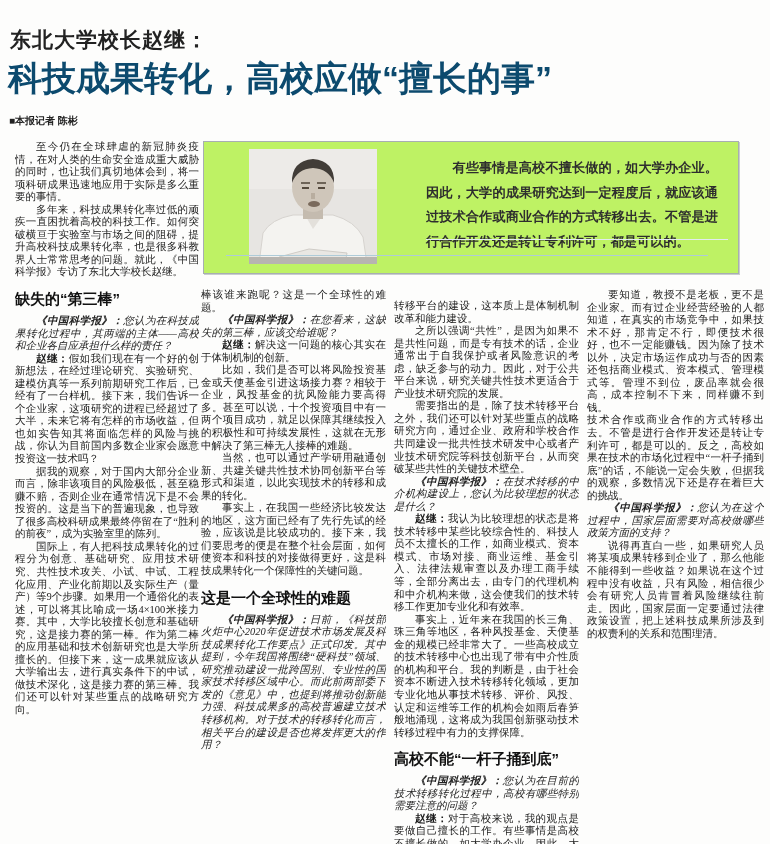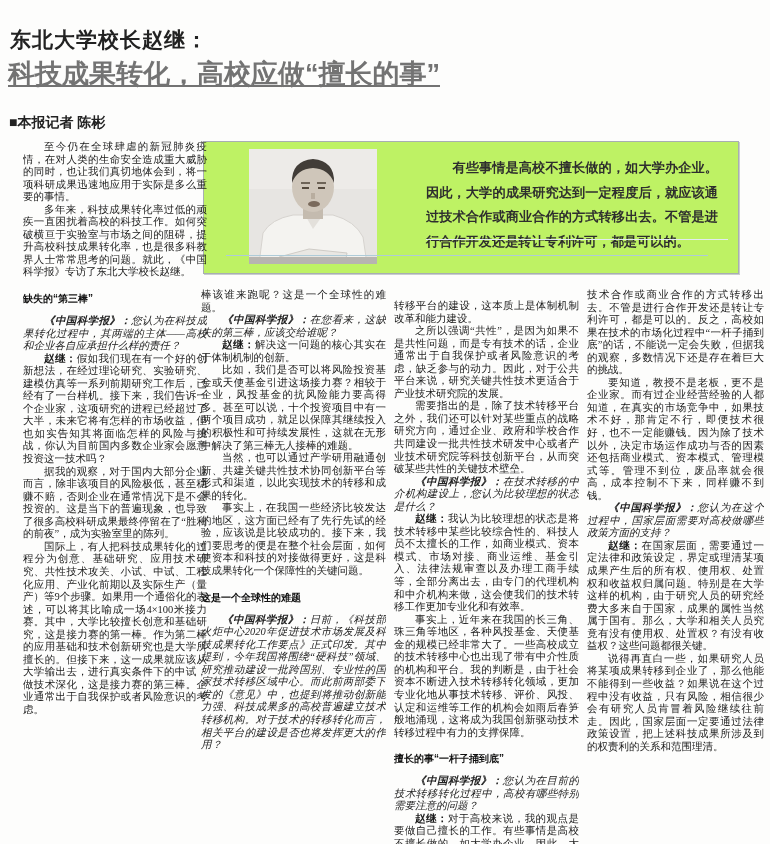--- a/index.html
+++ b/index.html
@@ -12,28 +12,27 @@
   }
   
   .kicker{
     position:absolute;left:10px;top:26px;
     font-family:"Liberation Sans","DejaVu Sans",sans-serif;
     font-size:21px;font-weight:bold;color:#222;letter-spacing:1px;
   }
   .headline{
     position:absolute;left:8px;top:56px;width:756px;
     font-family:"Liberation Sans","DejaVu Sans",sans-serif;
-    font-size:27px;font-weight:bold;color:#737373;letter-spacing:0px;
+    font-size:34px;font-weight:bold;color:#0c4a6e;letter-spacing:0px;
     white-space:nowrap;
-    text-decoration:underline;
   }
   .byline{
     position:absolute;left:9px;top:114px;
     font-family:"Liberation Sans","DejaVu Sans",sans-serif;
-    font-size:14px;font-weight:bold;color:#222;
+    font-size:10px;font-weight:bold;color:#222;
   }
   
   .photo-box{
     position:absolute;left:203px;top:141px;width:534px;height:131px;
     background:#bef264;border:1px solid var(--box-border,#a8aeb2);
     box-shadow:1px 1px 0 #c9cdcf;
   }
   .portrait{
     position:absolute;left:45px;top:7px;width:128px;height:115px;
   }
@@ -49,33 +48,33 @@
   .quote-rule-2{
     position:absolute;left:22px;top:113px;width:482px;height:1px;
     background:var(--rule-accent,#aecbd8);
   }
   
   .col{
     position:absolute;overflow:hidden;
     font-size:10.5px;line-height:12.55px;
     text-align:justify;color:#1b1b1b;
   }
-  .col-1{left:23px;  top:141px;width:184px;height:700px;}
+  .col-1{left:15px;  top:141px;width:184px;height:700px;}
   .col-2{left:201px;top:289px;width:185px;height:552px;}
   .col-3{left:394px;top:300px;width:185px;height:552px;}
   .col-4{left:587px;top:289px;width:177px;height:552px;}
   .blk{margin:0;}
   .blk.p,.blk.a,.blk.q{text-indent:2em;}
   .blk.cont{text-indent:0;}
   .blk.q{font-style:italic;color:#222;}
   .blk.q .spk{font-style:italic;}
   .spk{font-weight:bold;}
   .blk.h{
     font-family:"Liberation Sans","DejaVu Sans",sans-serif;
-    font-size:10px;font-weight:bold;color:#111;
+    font-size:15px;font-weight:bold;color:#111;
     text-indent:0;margin:11px 0 8px 0;line-height:17px;font-style:normal;
   }
 </style>
 </head>
 <body>
 
 <div class="page" style="--box-border: #a8aeb2; --rule-accent: #aecbd8; --rule-faint: #e2ebef;">
 
   <div class="kicker">东北大学校长赵继：</div>
   <h1 class="headline" style="margin:0;">科技成果转化，高校应做“擅长的事”</h1>
@@ -112,44 +111,43 @@
     <div class="quote-rule-2"></div>
   </div>
 
   <div class="col col-1">
       <div class="blk p">至今仍在全球肆虐的新冠肺炎疫情，在对人类的生命安全造成重大威胁的同时，也让我们真切地体会到，将一项科研成果迅速地应用于实际是多么重要的事情。</div>
       <div class="blk p">多年来，科技成果转化率过低的顽疾一直困扰着高校的科技工作。如何突破横亘于实验室与市场之间的阻碍，提升高校科技成果转化率，也是很多科教界人士常常思考的问题。就此，《中国科学报》专访了东北大学校长赵继。</div>
       <div class="blk h">缺失的“第三棒”</div>
       <div class="blk q"><span class="spk">《中国科学报》：</span>您认为在科技成果转化过程中，其两端的主体——高校和企业各自应承担什么样的责任？</div>
       <div class="blk a"><span class="spk">赵继：</span>假如我们现在有一个好的创新想法，在经过理论研究、实验研究、建模仿真等一系列前期研究工作后，已经有了一台样机。接下来，我们告诉一个企业家，这项研究的进程已经超过了大半，未来它将有怎样的市场收益，但也如实告知其将面临怎样的风险与挑战，你认为目前国内多数企业家会愿意投资这一技术吗？</div>
       <div class="blk p">据我的观察，对于国内大部分企业而言，除非该项目的风险极低，甚至稳赚不赔，否则企业在通常情况下是不会投资的。这是当下的普遍现象，也导致了很多高校科研成果最终停留在了“胜利的前夜”，成为实验室里的陈列。</div>
-      <div class="blk p">国际上，有人把科技成果转化的过程分为创意、基础研究、应用技术研究、共性技术攻关、小试、中试、工程化应用、产业化前期以及实际生产（量产）等9个步骤。如果用一个通俗化的表述，可以将其比喻成一场4×100米接力赛。其中，大学比较擅长创意和基础研究，这是接力赛的第一棒。作为第二棒的应用基础和技术创新研究也是大学所擅长的。但接下来，这一成果就应该从大学输出去，进行真实条件下的中试，做技术深化，这是接力赛的第三棒。企业通常出于自我保护或者风险意识的考虑。</div>
+      <div class="blk p">国际上，有人把科技成果转化的过程分为创意、基础研究、应用技术研究、共性技术攻关、小试、中试、工程化应用、产业化前期以及实际生产（量产）等9个步骤。如果用一个通俗化的表述，可以将其比喻成一场4×100米接力赛。其中，大学比较擅长创意和基础研究，这是接力赛的第一棒。作为第二棒的应用基础和技术创新研究也是大学所擅长的。但接下来，这一成果就应该从大学输出去，进行真实条件下的中试，做技术深化，这是接力赛的第三棒。我们还可以针对某些重点的战略研究方向。</div>
     </div>
   <div class="col col-2">
       <div class="blk cont">棒该谁来跑呢？这是一个全球性的难题。</div>
       <div class="blk q"><span class="spk">《中国科学报》：</span>在您看来，这缺失的第三棒，应该交给谁呢？</div>
       <div class="blk a"><span class="spk">赵继：</span>解决这一问题的核心其实在于体制机制的创新。</div>
       <div class="blk p">比如，我们是否可以将风险投资基金或天使基金引进这场接力赛？相较于企业，风投基金的抗风险能力要高得多。甚至可以说，十个投资项目中有一两个项目成功，就足以保障其继续投入的积极性和可持续发展性，这就在无形中解决了第三棒无人接棒的难题。</div>
       <div class="blk p">当然，也可以通过产学研用融通创新、共建关键共性技术协同创新平台等形式和渠道，以此实现技术的转移和成果的转化。</div>
       <div class="blk p">事实上，在我国一些经济比较发达的地区，这方面已经有了先行先试的经验，应该说是比较成功的。接下来，我们要思考的便是在整个社会层面，如何使资本和科技的对接做得更好，这是科技成果转化一个保障性的关键问题。</div>
       <div class="blk h">这是一个全球性的难题</div>
       <div class="blk q"><span class="spk">《中国科学报》：</span>日前，《科技部火炬中心2020年促进技术市场发展及科技成果转化工作要点》正式印发。其中提到，今年我国将围绕“硬科技”领域、研究推动建设一批跨国别、专业性的国家技术转移区域中心。而此前两部委下发的《意见》中，也提到将推动创新能力强、科技成果多的高校普遍建立技术转移机构。对于技术的转移转化而言，相关平台的建设是否也将发挥更大的作用？</div>
     </div>
   <div class="col col-3">
       <div class="blk cont">转移平台的建设，这本质上是体制机制改革和能力建设。</div>
       <div class="blk p">之所以强调“共性”，是因为如果不是共性问题，而是专有技术的话，企业通常出于自我保护或者风险意识的考虑，缺乏参与的动力。因此，对于公共平台来说，研究关键共性技术更适合于产业技术研究院的发展。</div>
       <div class="blk p">需要指出的是，除了技术转移平台之外，我们还可以针对某些重点的战略研究方向，通过企业、政府和学校合作共同建设一批共性技术研发中心或者产业技术研究院等科技创新平台，从而突破某些共性的关键技术壁垒。</div>
       <div class="blk q"><span class="spk">《中国科学报》：</span>在技术转移的中介机构建设上，您认为比较理想的状态是什么？</div>
       <div class="blk a"><span class="spk">赵继：</span>我认为比较理想的状态是将技术转移中某些比较综合性的、科技人员不太擅长的工作，如商业模式、资本模式、市场对接、商业运维、基金引入、法律法规审查以及办理工商手续等，全部分离出去，由专门的代理机构和中介机构来做，这会使我们的技术转移工作更加专业化和有效率。</div>
       <div class="blk p">事实上，近年来在我国的长三角、珠三角等地区，各种风投基金、天使基金的规模已经非常大了。一些高校成立的技术转移中心也出现了带有中介性质的机构和平台。我的判断是，由于社会资本不断进入技术转移转化领域，更加专业化地从事技术转移、评价、风投、认定和运维等工作的机构会如雨后春笋般地涌现，这将成为我国创新驱动技术转移过程中有力的支撑保障。</div>
-      <div class="blk h">擅长的事“一杆子捅到底”</div>
+      <div class="blk h">高校不能“一杆子捅到底”</div>
       <div class="blk q"><span class="spk">《中国科学报》：</span>您认为在目前的技术转移转化过程中，高校有哪些特别需要注意的问题？</div>
       <div class="blk a"><span class="spk">赵继：</span>对于高校来说，我的观点是要做自己擅长的工作。有些事情是高校不擅长做的，如大学办企业。因此，大学的成果研究达到一定程度后，就应该通过</div>
     </div>
   <div class="col col-4">
+      <div class="blk p">要知道，教授不是老板，更不是企业家。而有过企业经营经验的人都知道，在真实的市场竞争中，如果技术不好，那肯定不行，即便技术很好，也不一定能赚钱。因为除了技术以外，决定市场运作成功与否的因素还包括商业模式、资本模式、管理模式等。管理不到位，废品率就会很高，成本控制不下来，同样赚不到钱。</div>
       <div class="blk cont">技术合作或商业合作的方式转移出去。不管是进行合作开发还是转让专利许可，都是可以的。反之，高校如果在技术的市场化过程中“一杆子捅到底”的话，不能说一定会失败，但据我的观察，多数情况下还是存在着巨大的挑战。</div>
-      <div class="blk p">要知道，教授不是老板，更不是企业家。而有过企业经营经验的人都知道，在真实的市场竞争中，如果技术不好，那肯定不行，即便技术很好，也不一定能赚钱。因为除了技术以外，决定市场运作成功与否的因素还包括商业模式、资本模式、管理模式等。管理不到位，废品率就会很高，成本控制不下来，同样赚不到钱。</div>
       <div class="blk q"><span class="spk">《中国科学报》：</span>您认为在这个过程中，国家层面需要对高校做哪些政策方面的支持？</div>
-      <div class="blk a"><span class="spk">赵继：</span>在国家层面，需要通过一定法律和政策设定，界定或理清某项成果产生后的所有权、使用权、处置权和收益权归属问题。特别是在大学这样的机构，由于研究人员的研究经费大多来自于国家，成果的属性当然属于国有。那么，大学和相关人员究竟有没有使用权、处置权？有没有收益权？这些问题都很关键。</div>
       <div class="blk p">说得再直白一些，如果研究人员将某项成果转移到企业了，那么他能不能得到一些收益？如果说在这个过程中没有收益，只有风险，相信很少会有研究人员肯冒着风险继续往前走。因此，国家层面一定要通过法律政策设置，把上述科技成果所涉及到的权责利的关系和范围理清。</div>
     </div>
 
 </div>
 
 </body></html>

